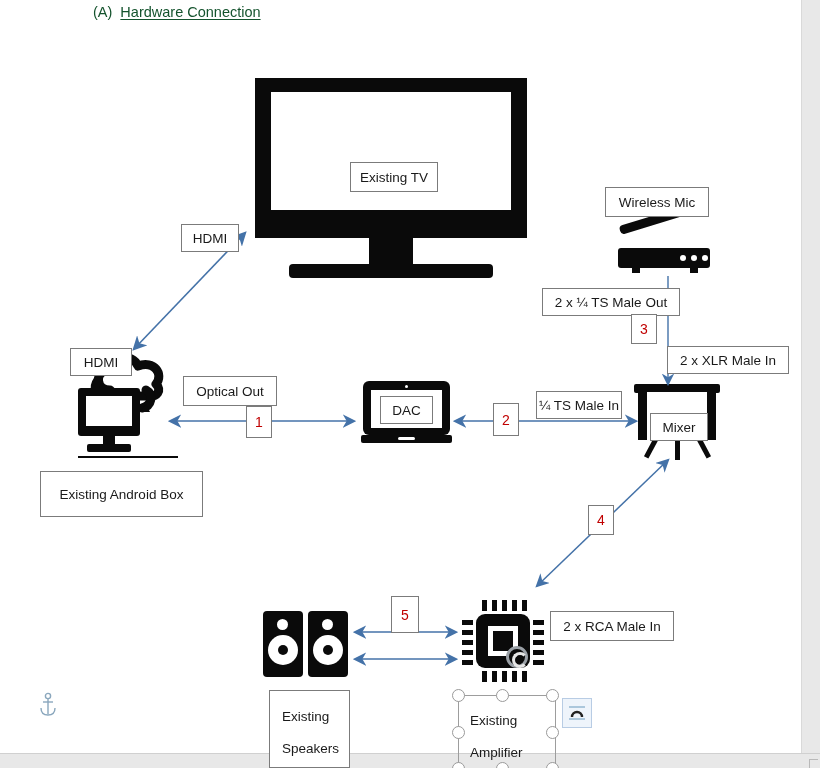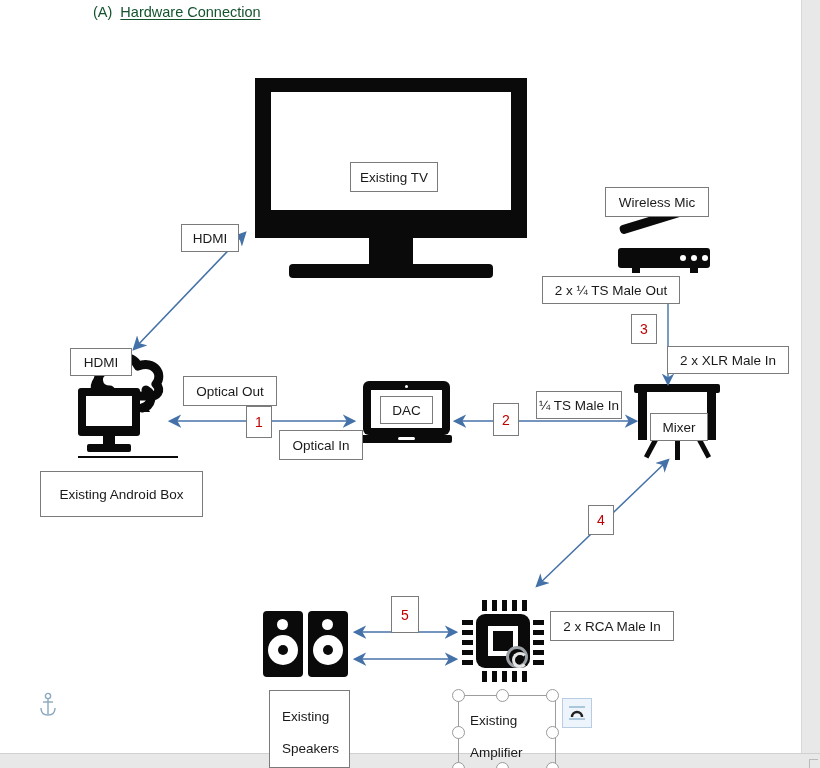--- a/index.html
+++ b/index.html
@@ -175,21 +175,21 @@
   <div class="cap" style="left:605px;top:174px;width:104px;height:30px;margin-top:13px;">Wireless Mic</div>
   <div id="mic">
     <div class="ant"></div>
       <div class="body"></div>
     <div class="d d1"></div>
       <div class="d d2"></div>
       <div class="d d3"></div>
     <div class="f1"></div>
       <div class="f2"></div>
   </div>
-  <div class="cap" style="left:542px;top:276px;width:138px;height:28px;">2 x ¼ TS Male Out</div>
+  <div class="cap" style="left:542px;top:288px;width:138px;height:28px;">2 x ¼ TS Male Out</div>
 
   <svg class="arrowsvg" style="left:0;top:0;width:820px;height:768px;">
     <line x1="668" y1="276" x2="668" y2="384" stroke="#4472a8" stroke-width="1.4" marker-end="url(#ahead)"></line>
   </svg>
   <div class="numbox" style="left:631px;top:314px;width:26px;height:30px;">3</div>
   <div class="cap" style="left:667px;top:346px;width:122px;height:28px;">2 x XLR Male In</div>
 
   <div id="abox">
     <svg style="position:absolute;left:18px;top:0;width:94px;height:62px;overflow:visible;">
       <path d="M22,40 C8,40 6,22 20,20 C22,6 44,2 50,16 C66,10 76,24 68,34
@@ -207,21 +207,20 @@
     <div class="uline"></div>
   </div>
   <div class="cap" style="left:70px;top:348px;width:62px;height:28px;">HDMI</div>
   <div class="cap" style="left:40px;top:471px;width:163px;height:46px;">Existing Android Box</div>
 
   <svg class="arrowsvg" style="left:0;top:0;width:820px;height:768px;">
     <line x1="170" y1="421" x2="354" y2="421" stroke="#4472a8" stroke-width="1.5" marker-start="url(#atail)" marker-end="url(#ahead)"></line>
   </svg>
   <div class="cap" style="left:183px;top:376px;width:94px;height:30px;">Optical Out</div>
   <div class="numbox" style="left:246px;top:406px;width:26px;height:32px;">1</div>
-  <div class="cap" style="left:279px;top:430px;width:84px;height:30px;">Optical In</div>
 
   <div id="dac">
     <div class="lid"></div>
       <div class="cam"></div>
       <div class="scr"></div>
     <div class="bot"></div>
       <div class="pad"></div>
   </div>
   <div class="cap" style="left:380px;top:396px;width:53px;height:28px;">DAC</div>
 

